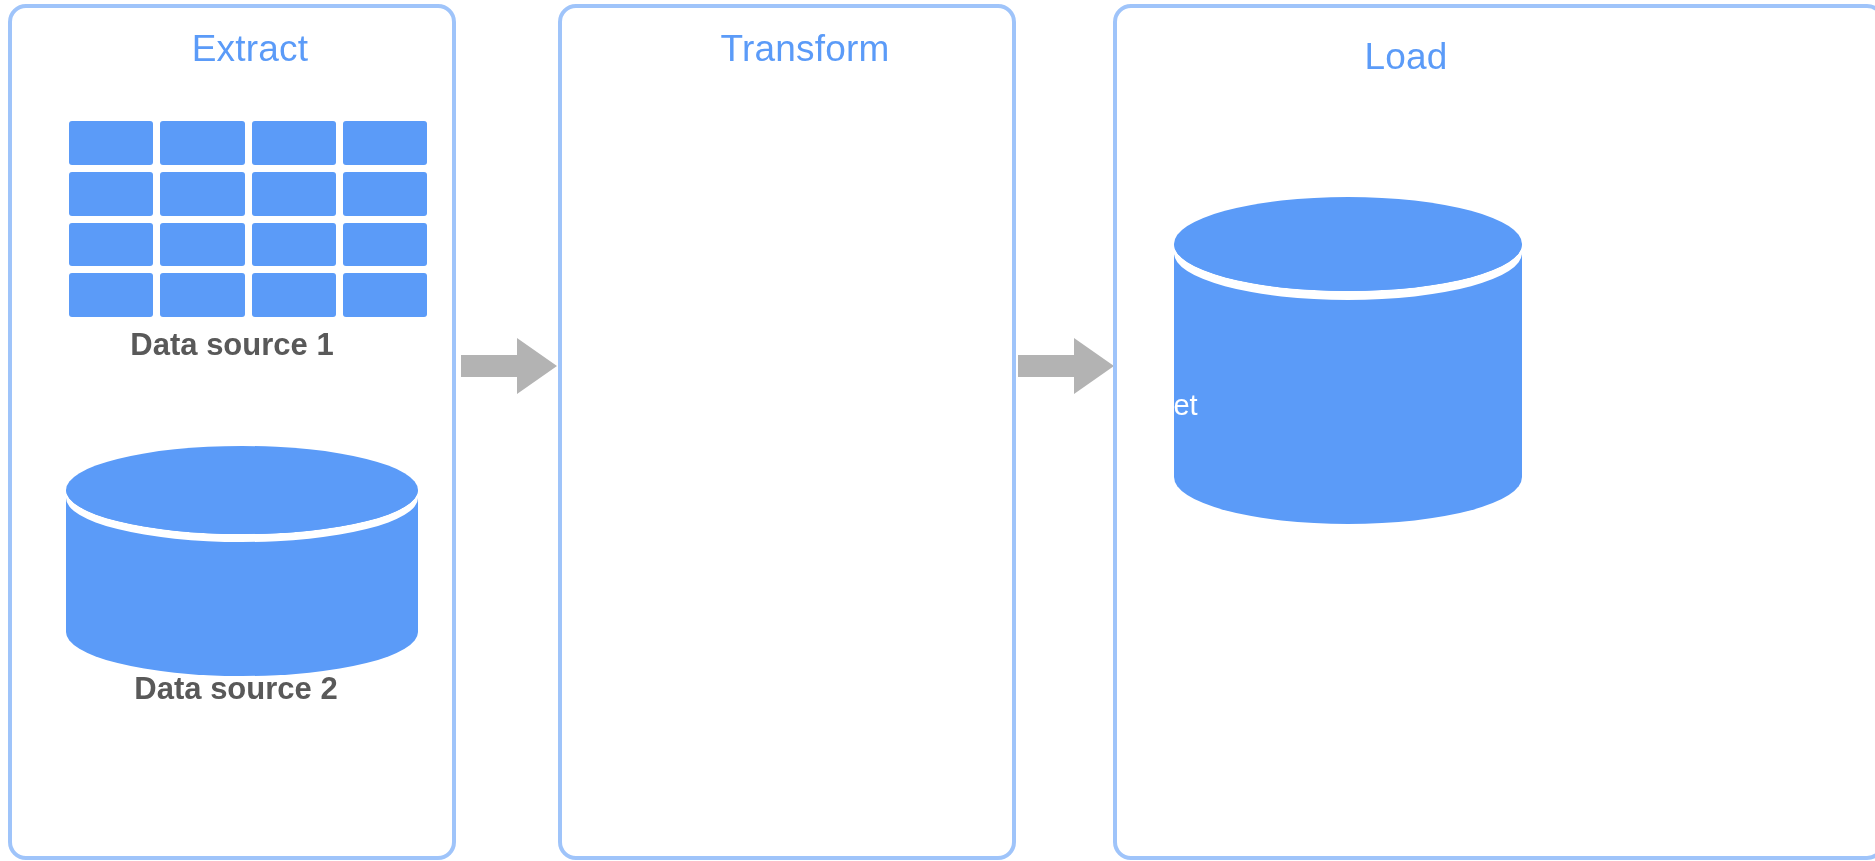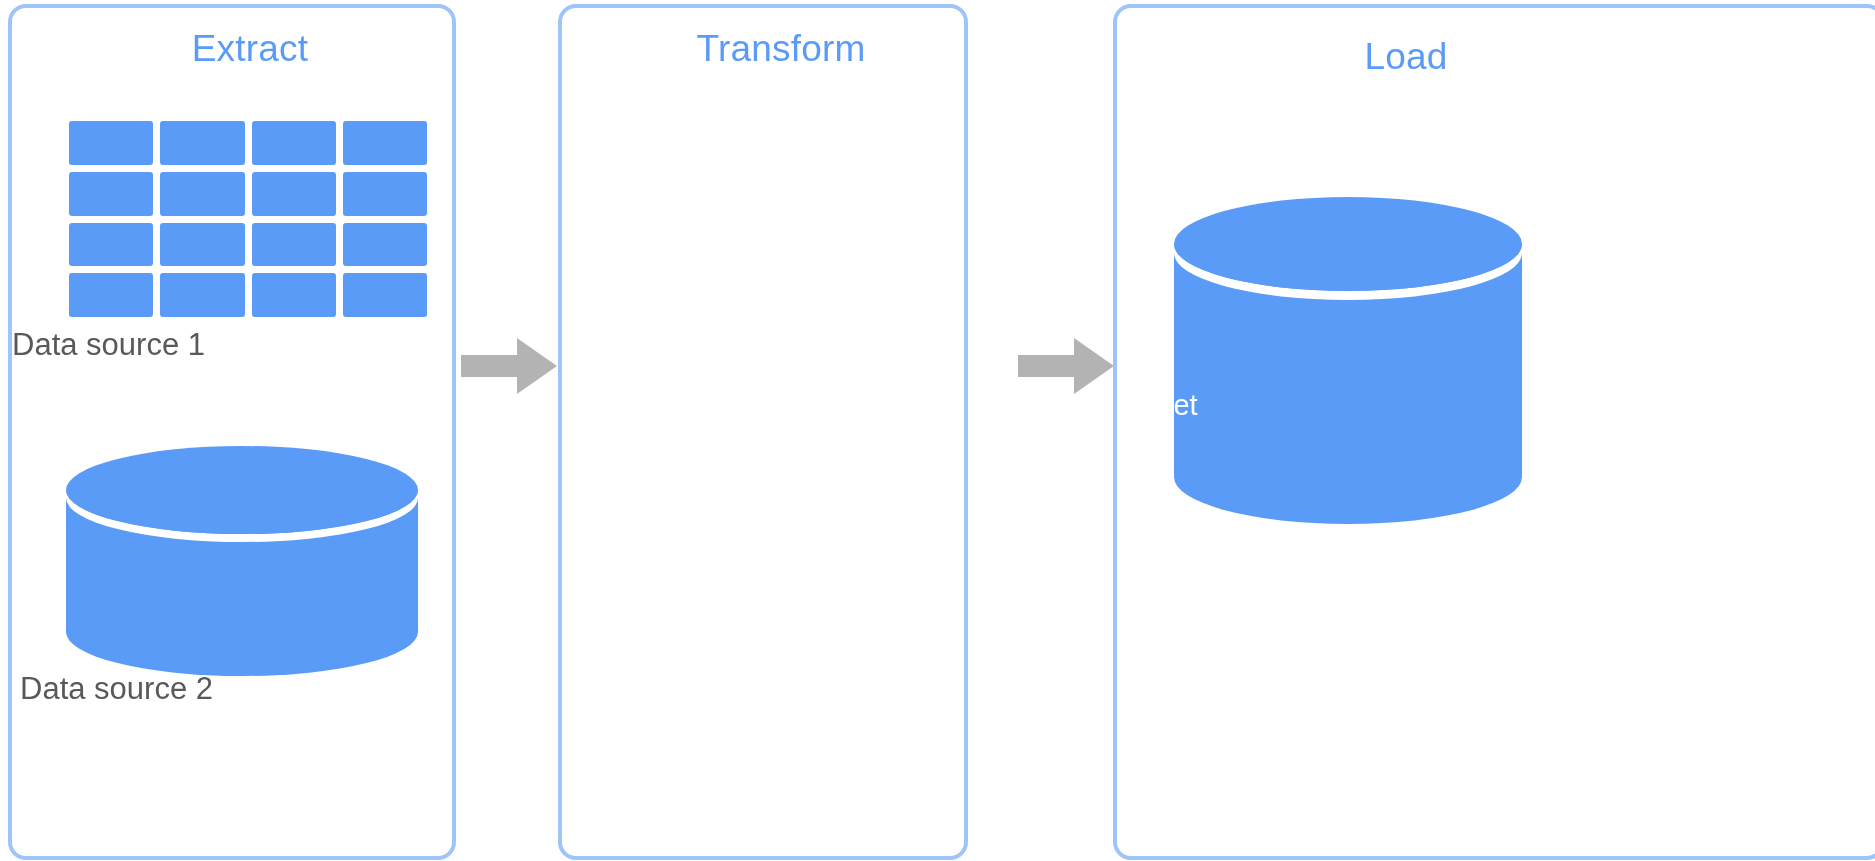--- a/index.html
+++ b/index.html
@@ -14,45 +14,47 @@
 
   
   .panel{
     position:absolute;
     background:#ffffff;
     border:4px solid #9fc4fa;
     border-radius:18px;
     box-sizing:border-box;
   }
   #panel-extract  {left:8px;   top:4px; width:448px;  height:856px;}
-  #panel-transform{left:558px; top:4px; width:410px;  height:856px;padding-left:29px;}
+  #panel-transform{left:558px; top:4px; width:458px;  height:856px;padding-left:29px;}
   #panel-load     {left:1113px;top:4px; width:772px;  height:856px;}
 
   .panel-title{
     position:absolute;
     left:0;right:0;
     text-align:center;
     color:#5b9bf8;
     font-size:37px;
     font-weight:400;
     letter-spacing:0.2px;
     line-height:1;
     margin-left:36px;
   }
   #panel-extract   .panel-title{top:22px;}
   #panel-transform .panel-title{top:22px;}
   #panel-load      .panel-title{top:30px; right:222px;}
 
   
   .caption{
     position:absolute;
+    text-align:center;
     color:#595959;
     font-size:31px;
     line-height:38px;
     white-space:pre-line;
+    font-weight:bold;
   }
 
   
   #data-grid{
     position:absolute;
     left:57px;top:113px;
     width:358px;height:196px;
     display:grid;
     grid-template-columns:repeat(4,1fr);
     grid-template-rows:repeat(4,1fr);

